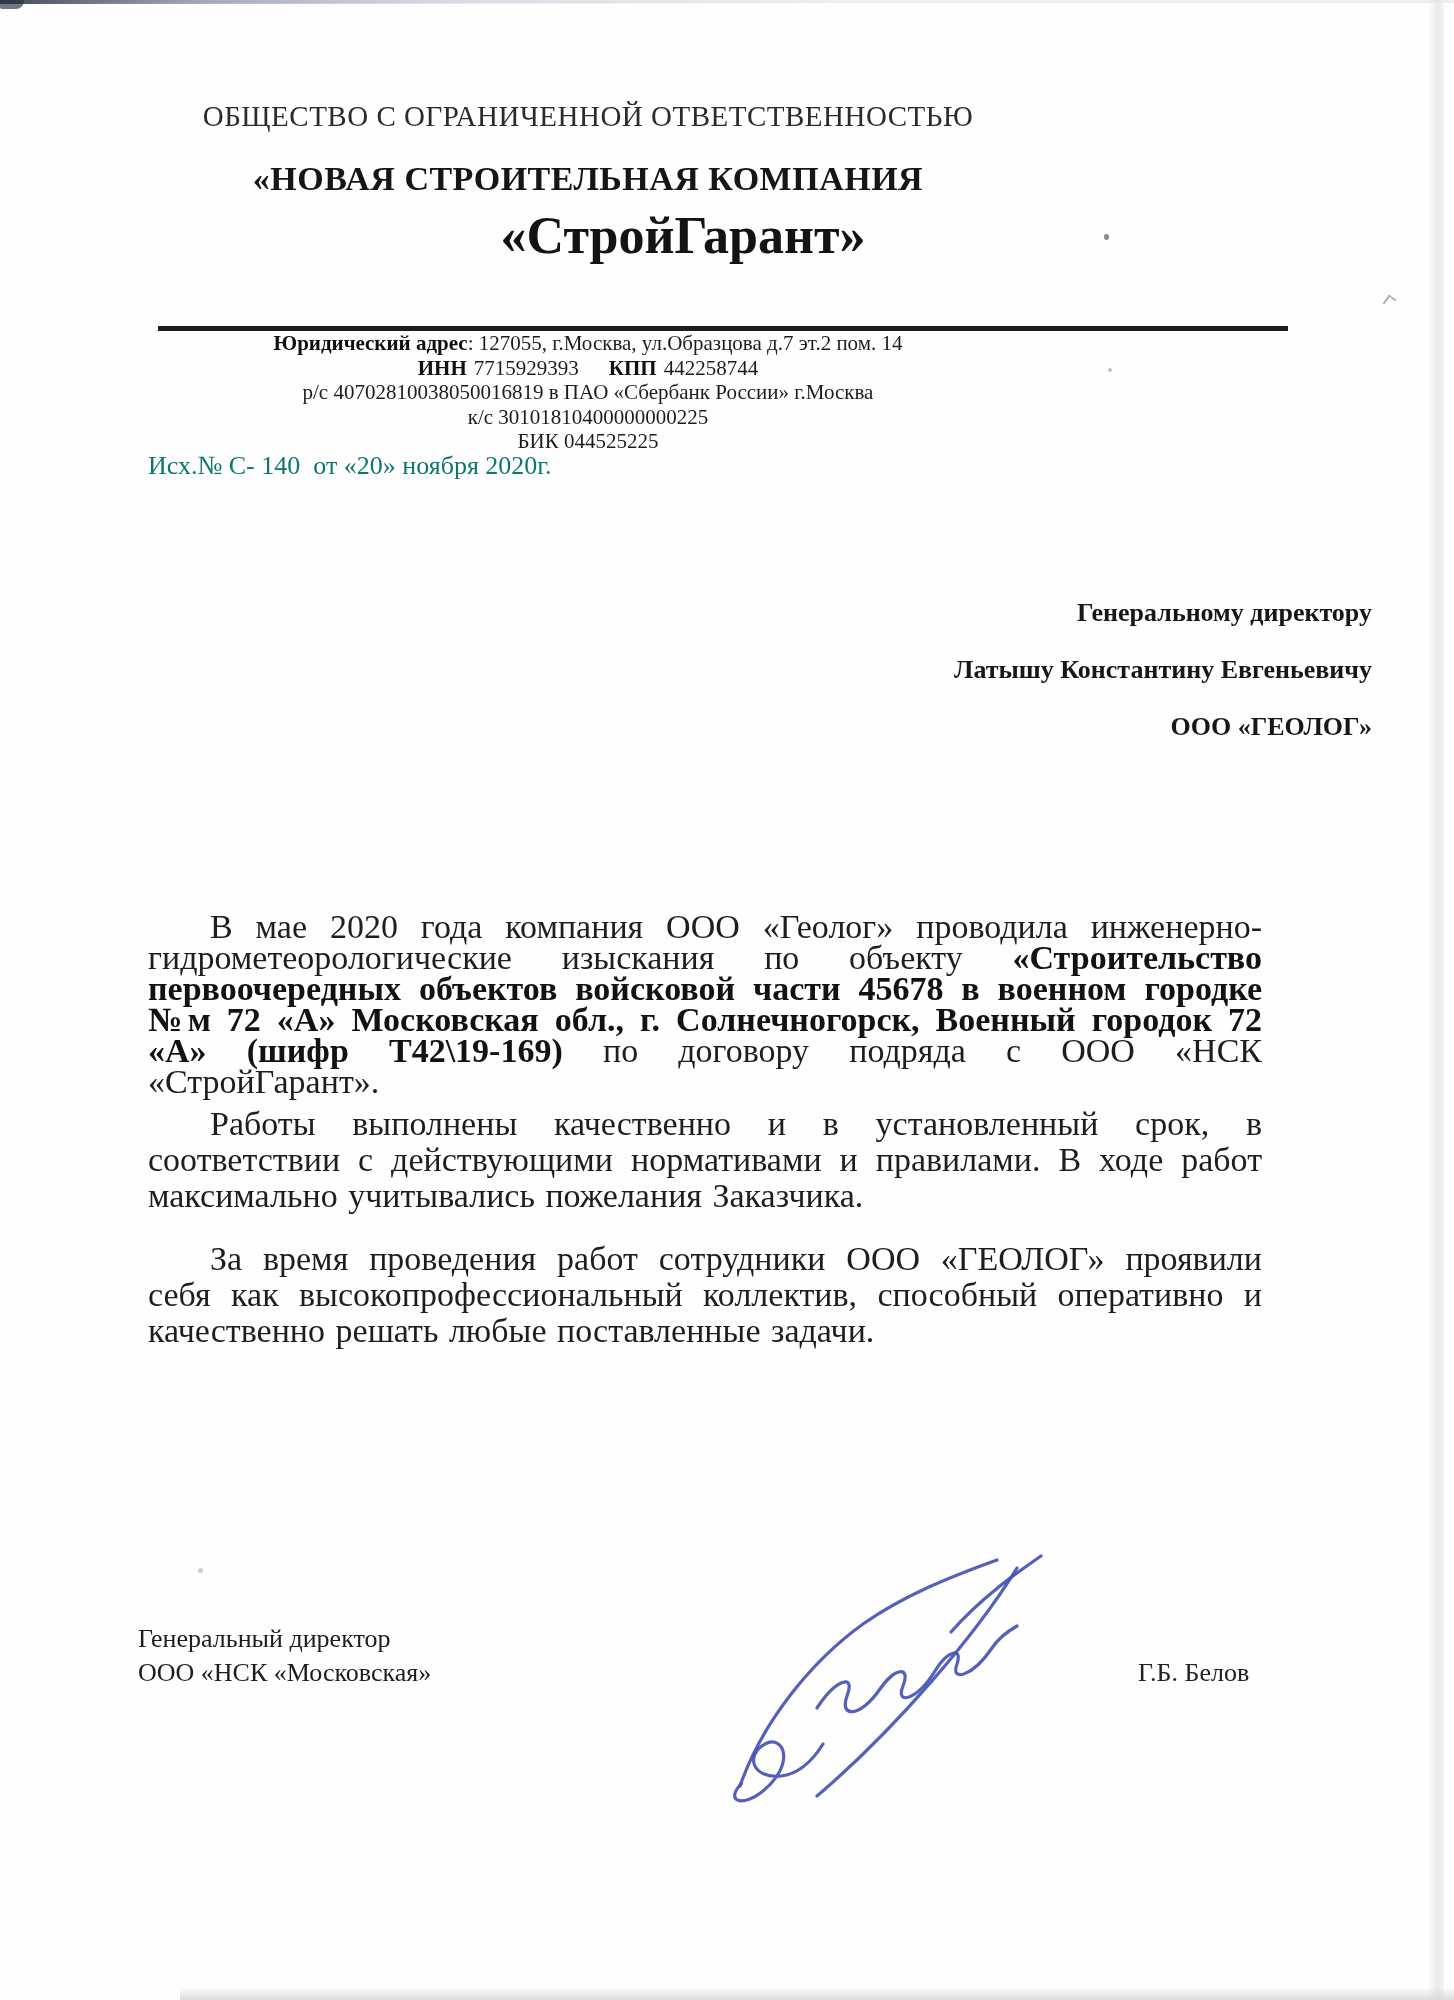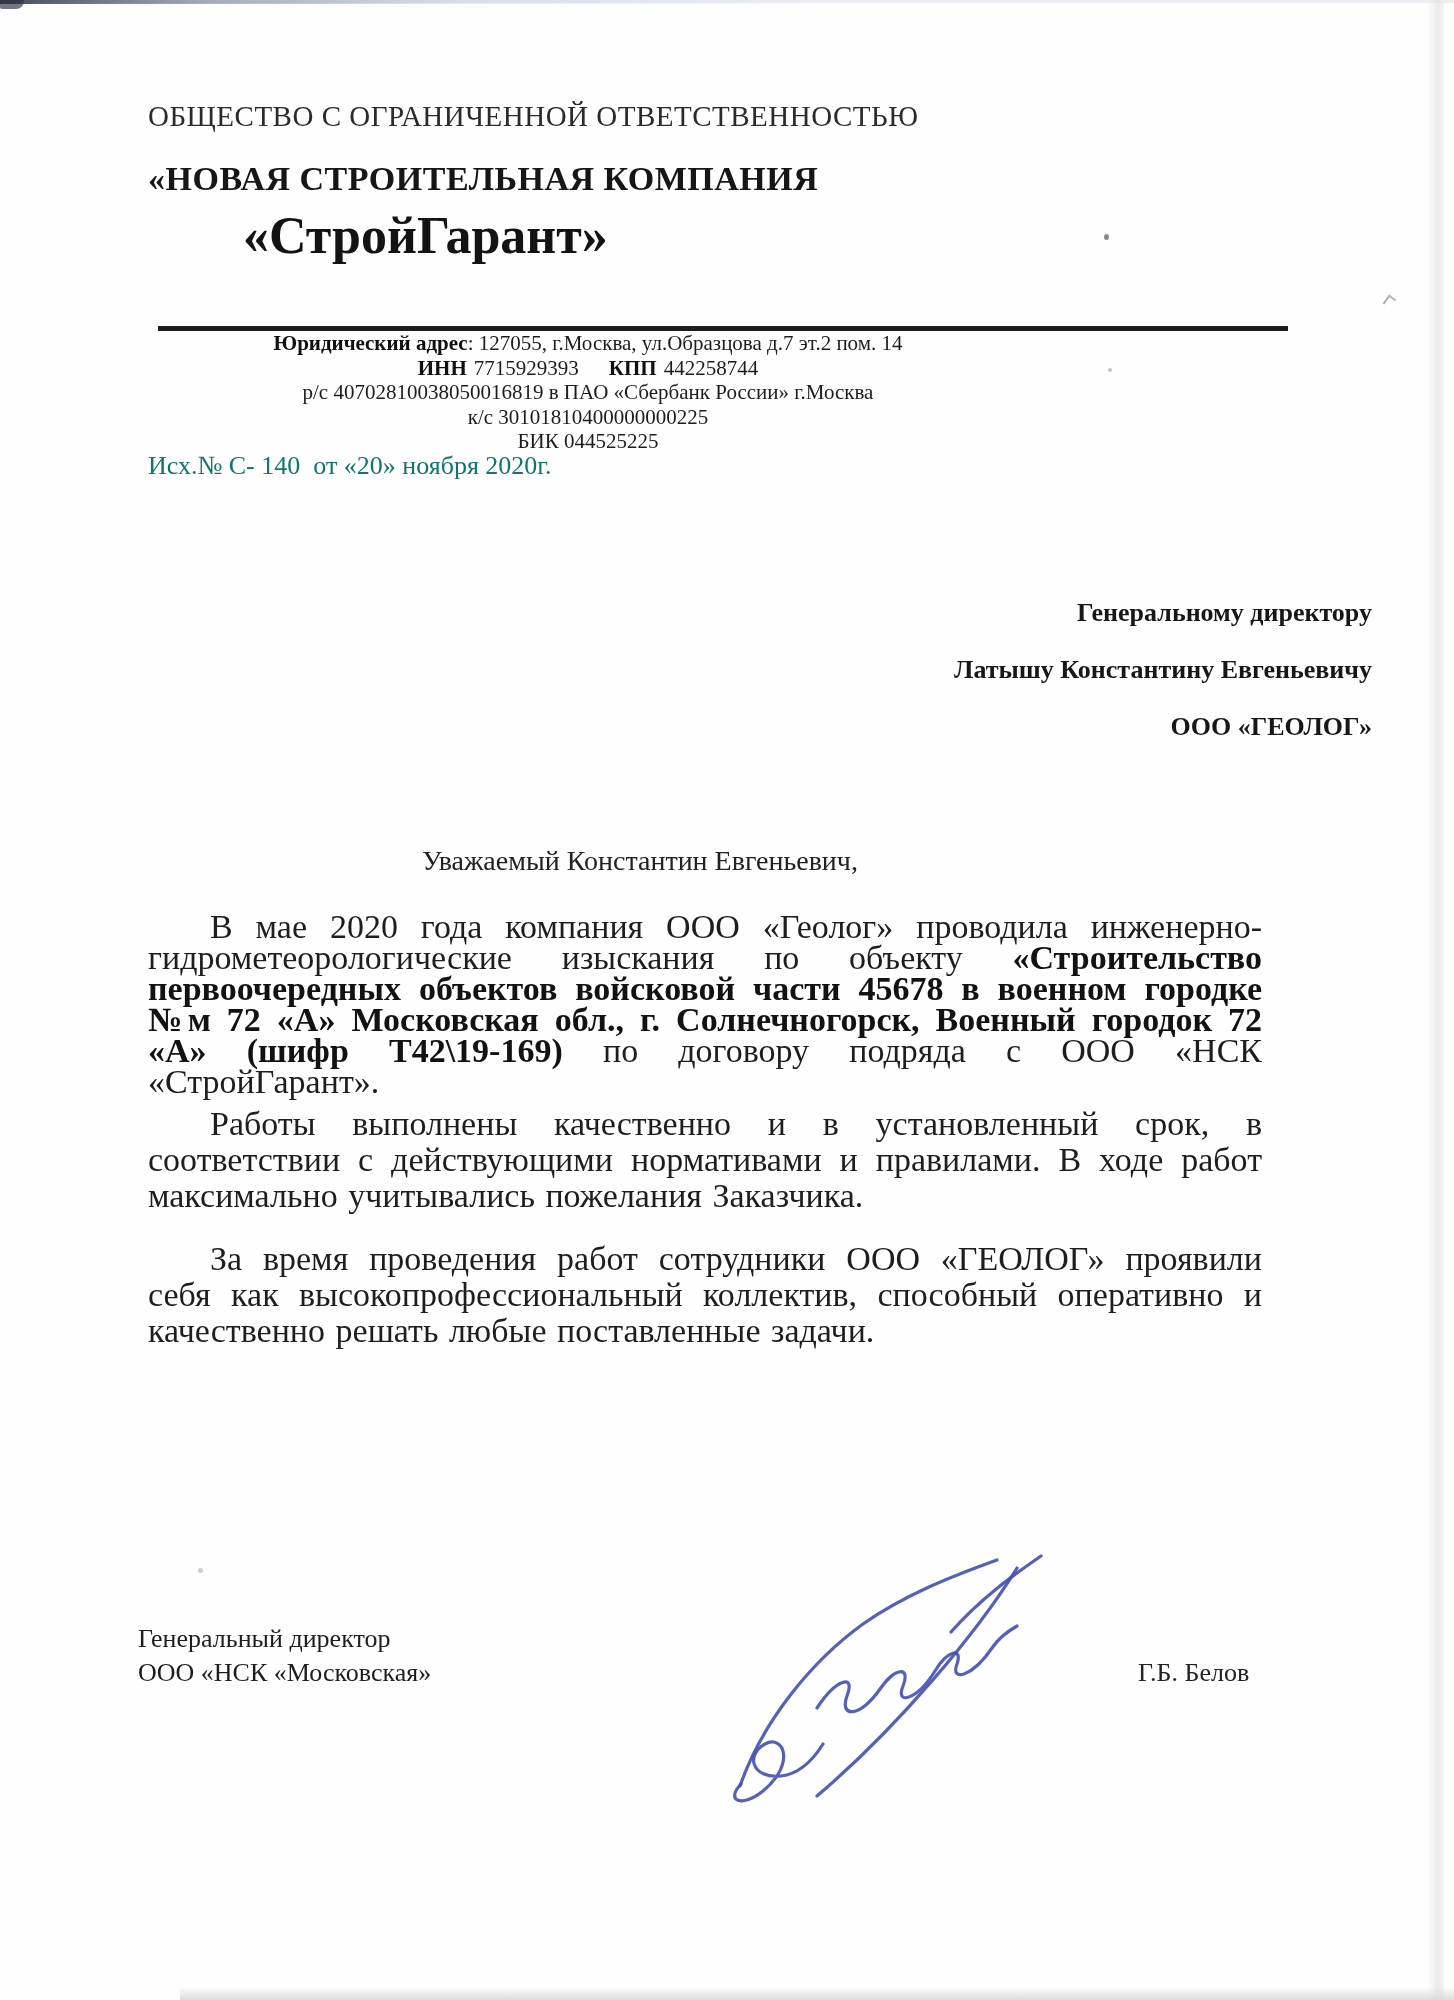--- a/index.html
+++ b/index.html
@@ -7,21 +7,21 @@
     position: relative;
     width: 1454px;
     height: 2000px;
     background: #fefefe;
     font-family: "Liberation Serif", "DejaVu Serif", serif;
     color: #1f1f1f;
     overflow: hidden;
   }
 
   
-  .letterhead { position: absolute; left: 148px; top: 100px; width: 880px; }
+  .letterhead { position: absolute; left: 148px; top: 100px; width: 880px; text-align: center; }
   .org-type   { font-size: 29px; color: #2b2b2b; letter-spacing: 0.5px; margin-bottom: 27px; }
   .company    { font-size: 34px; font-weight: bold; color: #161616; margin-bottom: 8px; letter-spacing: 0.5px; }
   .brand      { font-size: 52px; font-weight: bold; color: #131313; position: relative; left: 95px; }
 
   .head-rule  { position: absolute; left: 158px; top: 326px; width: 1130px; height: 5px;
                 background: #1d1d1d; }
 
   .requisites { position: absolute; left: 148px; top: 331px; width: 880px; text-align: center;
                 font-size: 21px; line-height: 24.6px; color: #1c1c1c; }
   .requisites b { color: #101010; }
@@ -104,21 +104,20 @@
   </div>
 
   <div class="ref-line">Исх.№ С- 140&nbsp; от «20» ноября 2020г.</div>
 
   <div class="recipient">
     <div class="r-line">Генеральному директору</div>
     <div class="r-line">Латышу Константину Евгеньевичу</div>
     <div class="r-line">ООО «ГЕОЛОГ»</div>
   </div>
 
-  <div class="salutation">Уважаемый Константин Евгеньевич,</div>
 
   <div class="body-col">
     <p class="p1"><span>В мае 2020 года компания ООО «Геолог» проводила инженерно-гидрометеорологические изыскания по объекту </span><span class="seg-b">«Строительство первоочередных объектов войсковой части 45678 в военном городке №м 72 «А» Московская обл., г. Солнечногорск, Военный городок 72 «А» (шифр Т42\19-169)</span><span> по договору подряда с ООО «НСК «СтройГарант».</span></p>
     <p class="p2">Работы выполнены качественно и в установленный срок, в соответствии с действующими нормативами и правилами. В ходе работ максимально учитывались пожелания Заказчика.</p>
     <p class="p3">За время проведения работ сотрудники ООО «ГЕОЛОГ» проявили себя как высокопрофессиональный коллектив, способный оперативно и качественно решать любые поставленные задачи.</p>
   </div>
 
   <div class="sign-title">
     <div>Генеральный директор</div>
     <div>ООО «НСК «Московская»</div>

